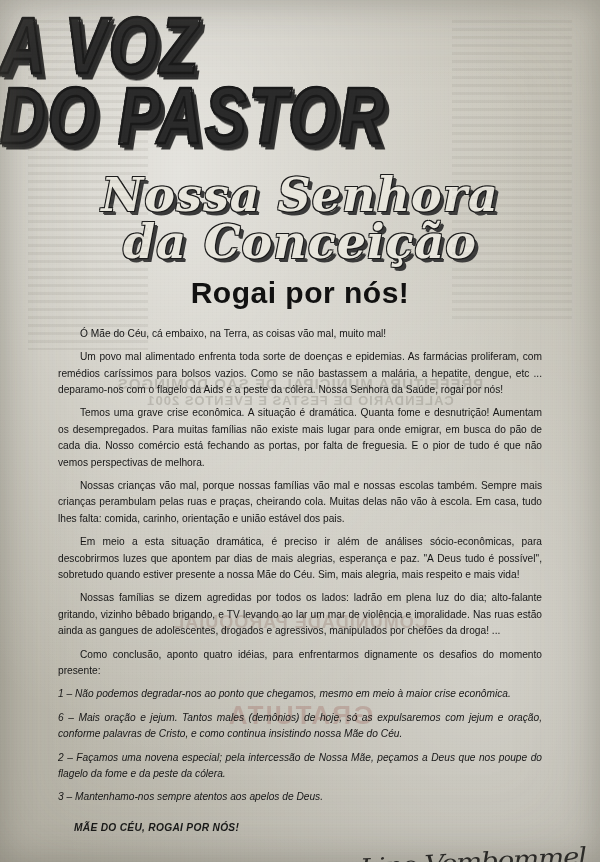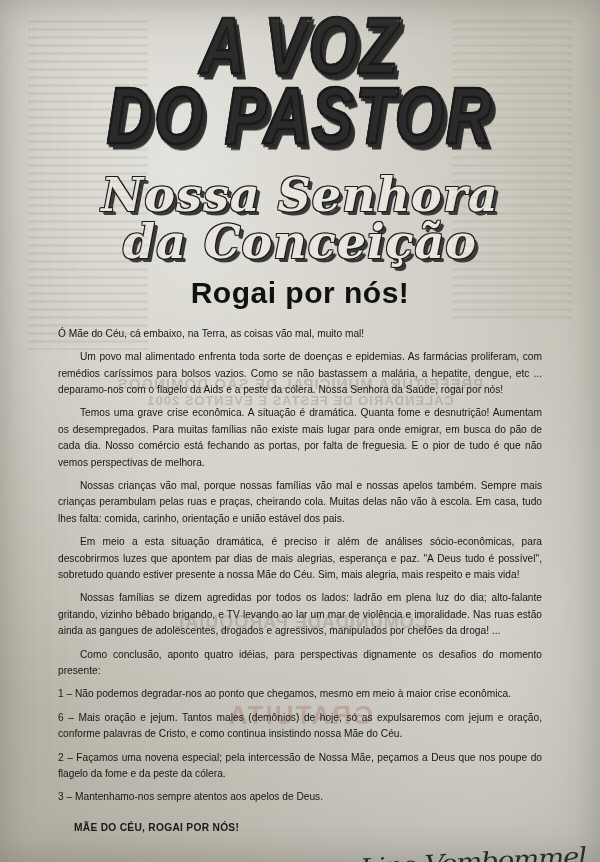--- a/index.html
+++ b/index.html
@@ -82,21 +82,21 @@
       rgba(0,0,0,0) 3px,
       rgba(0,0,0,0) 8px);
     transform: scaleX(-1);
     pointer-events: none;
   }
 
   
   #masthead {
     position: relative;
     padding-top: 18px;
-    text-align: center;
+    text-align: left;
   }
   .mast-line {
     font-family: "Liberation Sans", sans-serif;
     font-weight: bold;
     font-style: italic;
     font-size: 63px;
     line-height: 0.92;
     letter-spacing: 2px;
     color: #ffffff;
     -webkit-text-stroke: 2px #1a1a1a;
@@ -155,28 +155,29 @@
     font-family: "Liberation Sans", sans-serif;
     font-size: 10.2px;
     line-height: 16.4px;
     color: #171717;
     text-align: justify;
   }
   #article p {
     margin: 0 0 7px 0;
     text-indent: 22px;
   }
-  #article p.noindent { text-indent: 0; }
-  #article p.item { text-indent: 0; }
+  #article p.noindent { text-indent: 0; margin-left: 22px; }
+  #article p.item { text-indent: 0; font-style: italic; }
   #article p.final {
     text-indent: 16px;
     font-weight: bold;
     margin-top: 14px;
     margin-bottom: 4px;
     letter-spacing: 0.3px;
+    font-style: italic;
   }
 
   
   #signature-block {
     position: relative;
     margin-top: 18px;
     height: 78px;
   }
   #sig-script {
     position: absolute;
@@ -225,24 +226,24 @@
     <span class="l1">Nossa Senhora</span>
     <span class="l2">da Conceição</span>
   </div>
 
   <div id="subhead">Rogai por nós!</div>
 
   <div id="article">
     <p class="noindent">Ó Mãe do Céu, cá embaixo, na Terra, as coisas vão mal, muito mal!</p>
     <p>Um povo mal alimentado enfrenta toda sorte de doenças e epidemias. As farmácias proliferam, com remédios caríssimos para bolsos vazios. Como se não bastassem a malária, a hepatite, dengue, etc ... deparamo-nos com o flagelo da Aids e a peste da cólera. Nossa Senhora da Saúde, rogai por nós!</p>
     <p>Temos uma grave crise econômica. A situação é dramática. Quanta fome e desnutrição! Aumentam os desempregados. Para muitas famílias não existe mais lugar para onde emigrar, em busca do pão de cada dia. Nosso comércio está fechando as portas, por falta de freguesia. E o pior de tudo é que não vemos perspectivas de melhora.</p>
-    <p>Nossas crianças vão mal, porque nossas famílias vão mal e nossas apelos também. Sempre mais crianças perambulam pelas ruas e praças, cheirando cola. Muitas delas não vão à escola. Em casa, tudo lhes falta: comida, carinho, orientação e união estável dos pais.</p>
+    <p>Nossas crianças vão mal, porque nossas famílias vão mal e nossas escolas também. Sempre mais crianças perambulam pelas ruas e praças, cheirando cola. Muitas delas não vão à escola. Em casa, tudo lhes falta: comida, carinho, orientação e união estável dos pais.</p>
     <p>Em meio a esta situação dramática, é preciso ir além de análises sócio-econômicas, para descobrirmos luzes que apontem par dias de mais alegrias, esperança e paz. "A Deus tudo é possível", sobretudo quando estiver presente a nossa Mãe do Céu. Sim, mais alegria, mais respeito e mais vida!</p>
     <p>Nossas famílias se dizem agredidas por todos os lados: ladrão em plena luz do dia; alto-falante gritando, vizinho bêbado brigando, e TV levando ao lar um mar de violência e imoralidade. Nas ruas estão ainda as gangues de adolescentes, drogados e agressivos, manipulados por chefões da droga! ...</p>
-    <p>Como conclusão, aponto quatro idéias, para perspectivas dignamente os desafios do momento presente:</p>
+    <p>Como conclusão, aponto quatro idéias, para enfrentarmos dignamente os desafios do momento presente:</p>
 
     <p class="item">1 – Não podemos degradar-nos ao ponto que chegamos, mesmo em meio à maior crise econômica.</p>
     <p class="item">6 – Mais oração e jejum. Tantos males (demônios) de hoje, só as expulsaremos com jejum e oração, conforme palavras de Cristo, e como continua insistindo nossa Mãe do Céu.</p>
     <p class="item">2 – Façamos uma novena especial; pela intercessão de Nossa Mãe, peçamos a Deus que nos poupe do flagelo da fome e da peste da cólera.</p>
     <p class="item">3 – Mantenhamo-nos sempre atentos aos apelos de Deus.</p>
 
     <p class="final">MÃE DO CÉU, ROGAI POR NÓS!</p>
 
     <div id="signature-block">
       <div id="sig-script">Lino Vombommel</div>

